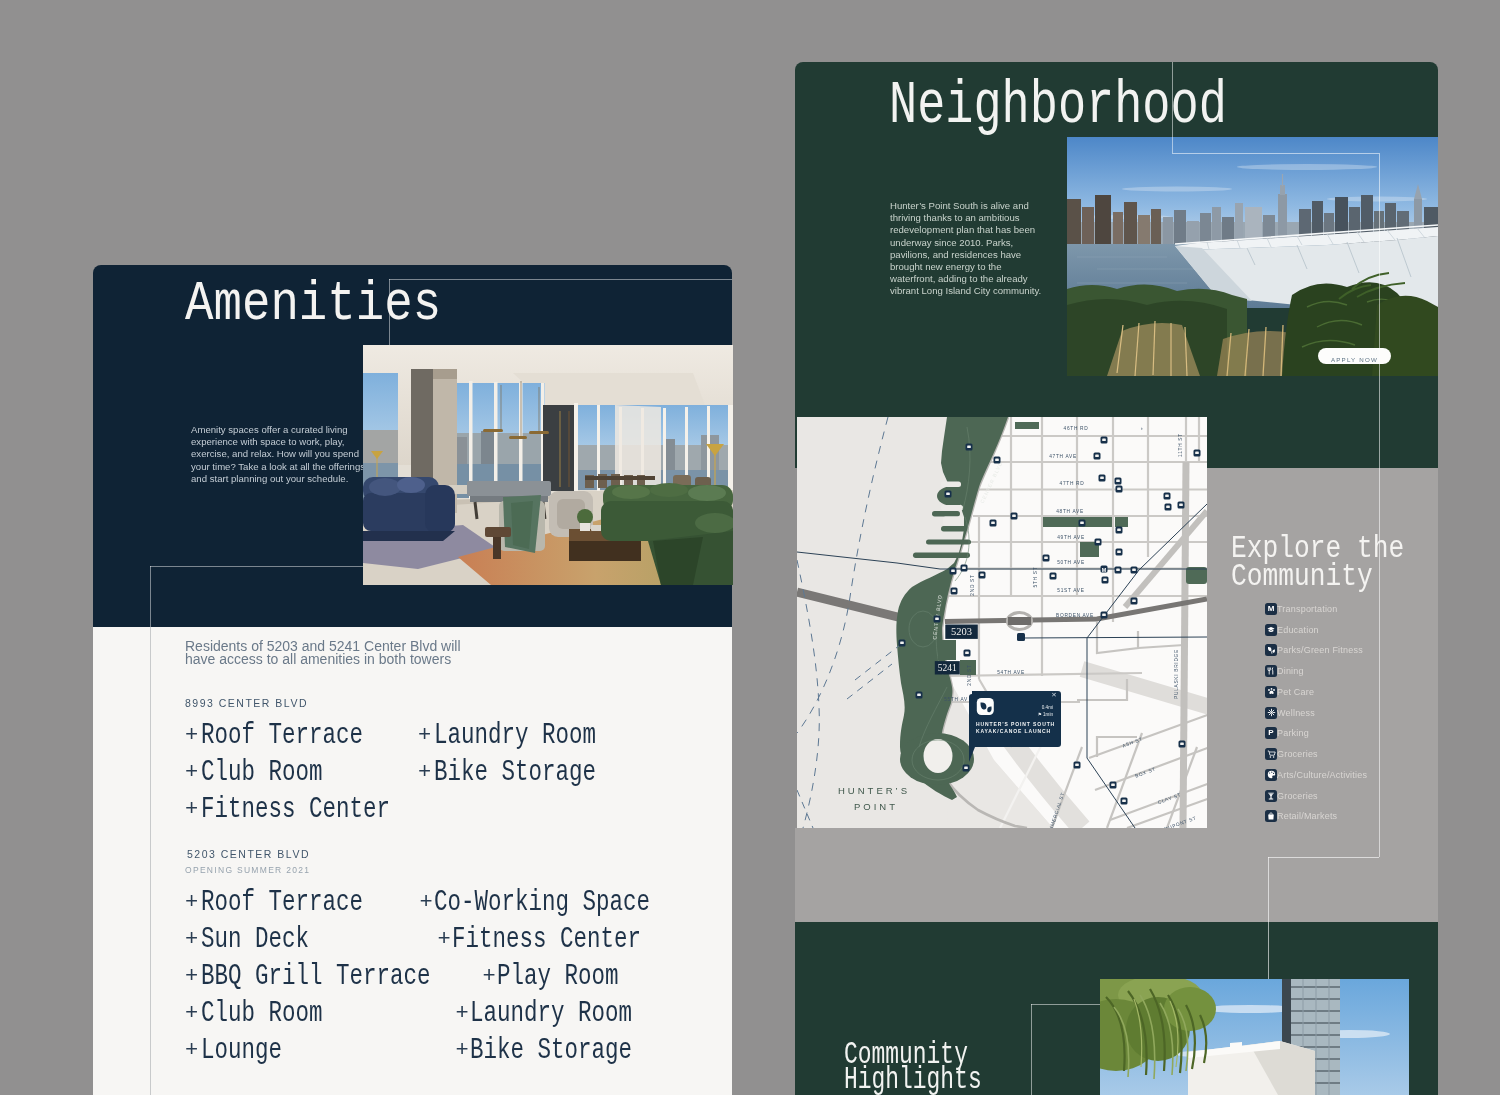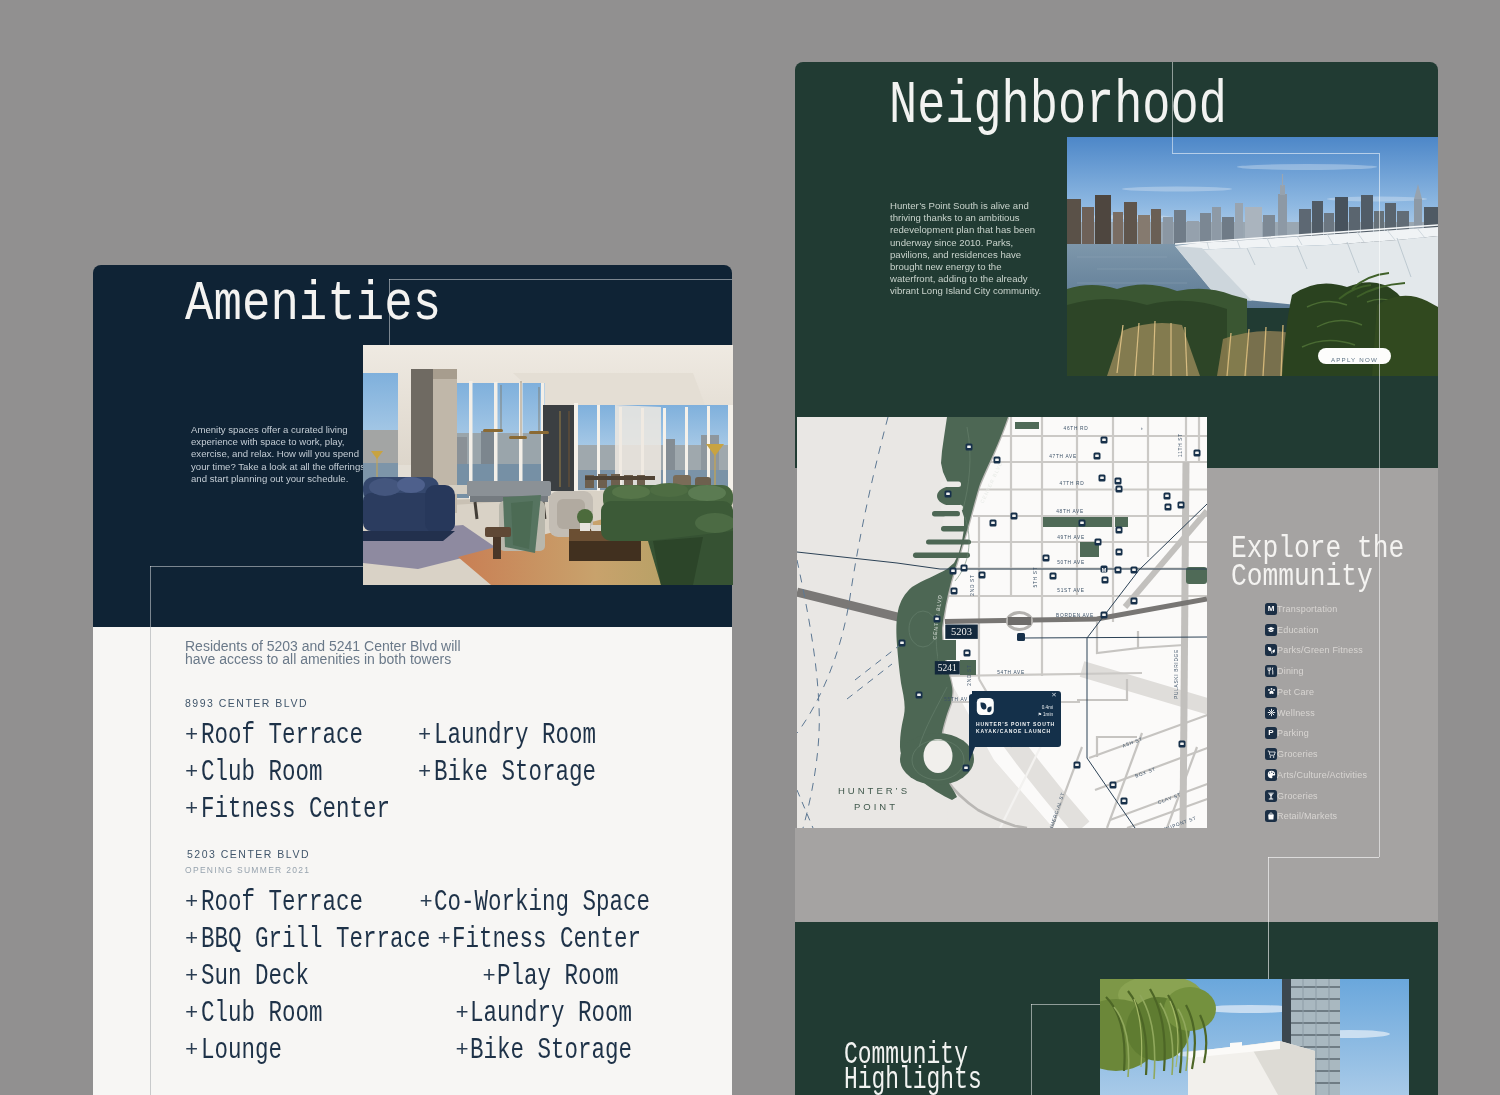--- a/index.html
+++ b/index.html
@@ -209,22 +209,22 @@
   <div class="li"><span class="plus">+</span><span class="t hscale">Laundry Room</span></div>
   <div class="li"><span class="plus">+</span><span class="t hscale">Bike Storage</span></div>
 </div>
 
 <div class="abs" style="left:187px;top:848px;font-size:10.5px;letter-spacing:1.5px;color:#41566b;">5203 CENTER BLVD</div>
 
 <div class="abs" style="left:185px;top:865px;font-size:8.5px;letter-spacing:1.3px;color:#97a3ae;">OPENING SUMMER 2021</div>
 
 <div class="abs list serif" style="left:185px;top:883.5px;">
   <div class="li"><span class="plus">+</span><span class="t hscale">Roof Terrace</span></div>
+  <div class="li"><span class="plus">+</span><span class="t hscale">Sun Deck</span></div>
   <div class="li"><span class="plus">+</span><span class="t hscale">BBQ Grill Terrace</span></div>
-  <div class="li"><span class="plus">+</span><span class="t hscale">Sun Deck</span></div>
   <div class="li"><span class="plus">+</span><span class="t hscale">Club Room</span></div>
   <div class="li"><span class="plus">+</span><span class="t hscale">Lounge</span></div>
 </div>
 
 <div class="abs list serif" style="left:418px;top:883.5px;text-align:center;">
   <div class="li"><span class="plus">+</span><span class="t hscale">Co-Working Space</span></div>
   <div class="li"><span class="plus">+</span><span class="t hscale">Fitness Center</span></div>
   <div class="li"><span class="plus">+</span><span class="t hscale">Play Room</span></div>
   <div class="li"><span class="plus">+</span><span class="t hscale">Laundry Room</span></div>
   <div class="li"><span class="plus">+</span><span class="t hscale">Bike Storage</span></div>

